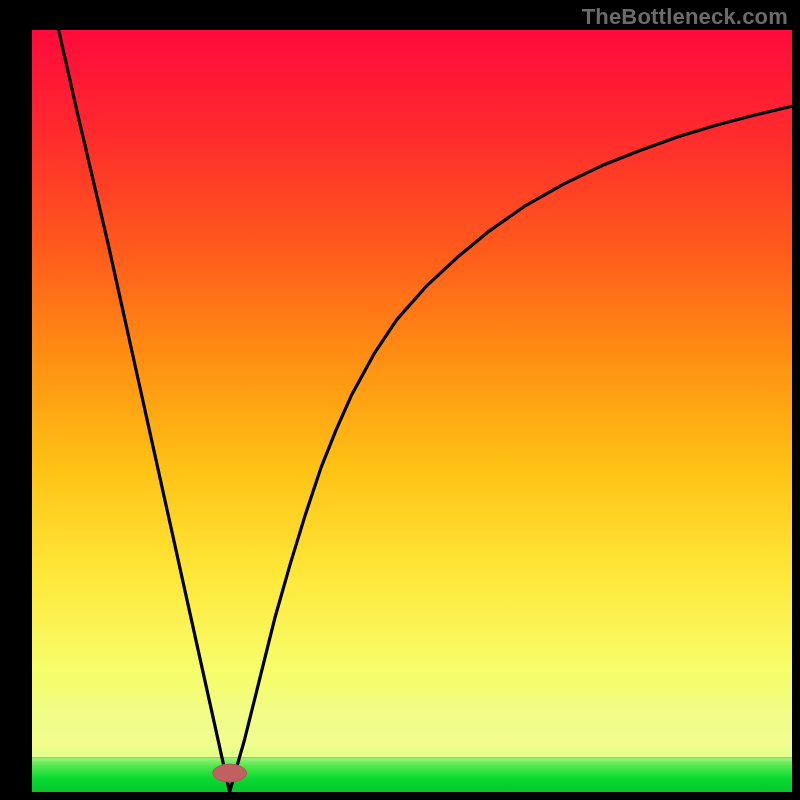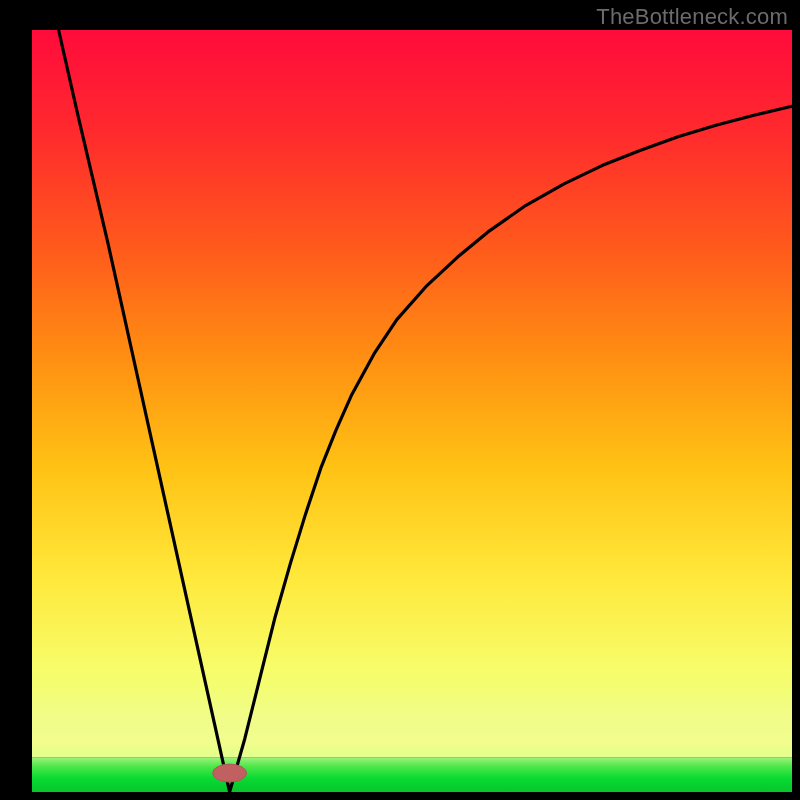--- a/index.html
+++ b/index.html
@@ -16,21 +16,21 @@
     width: 800px;
     height: 800px;
     background: #000;
   }
   .watermark {
     position: absolute;
     top: 4px;
     right: 12px;
     color: #6b6b6b;
     font-size: 22px;
-    font-weight: 400;
+    font-weight: 700;
     letter-spacing: 0.2px;
     z-index: 20;
   }
   svg.plot {
     position: absolute;
     left: 0;
     top: 0;
     width: 800px;
     height: 800px;
     display: block;

